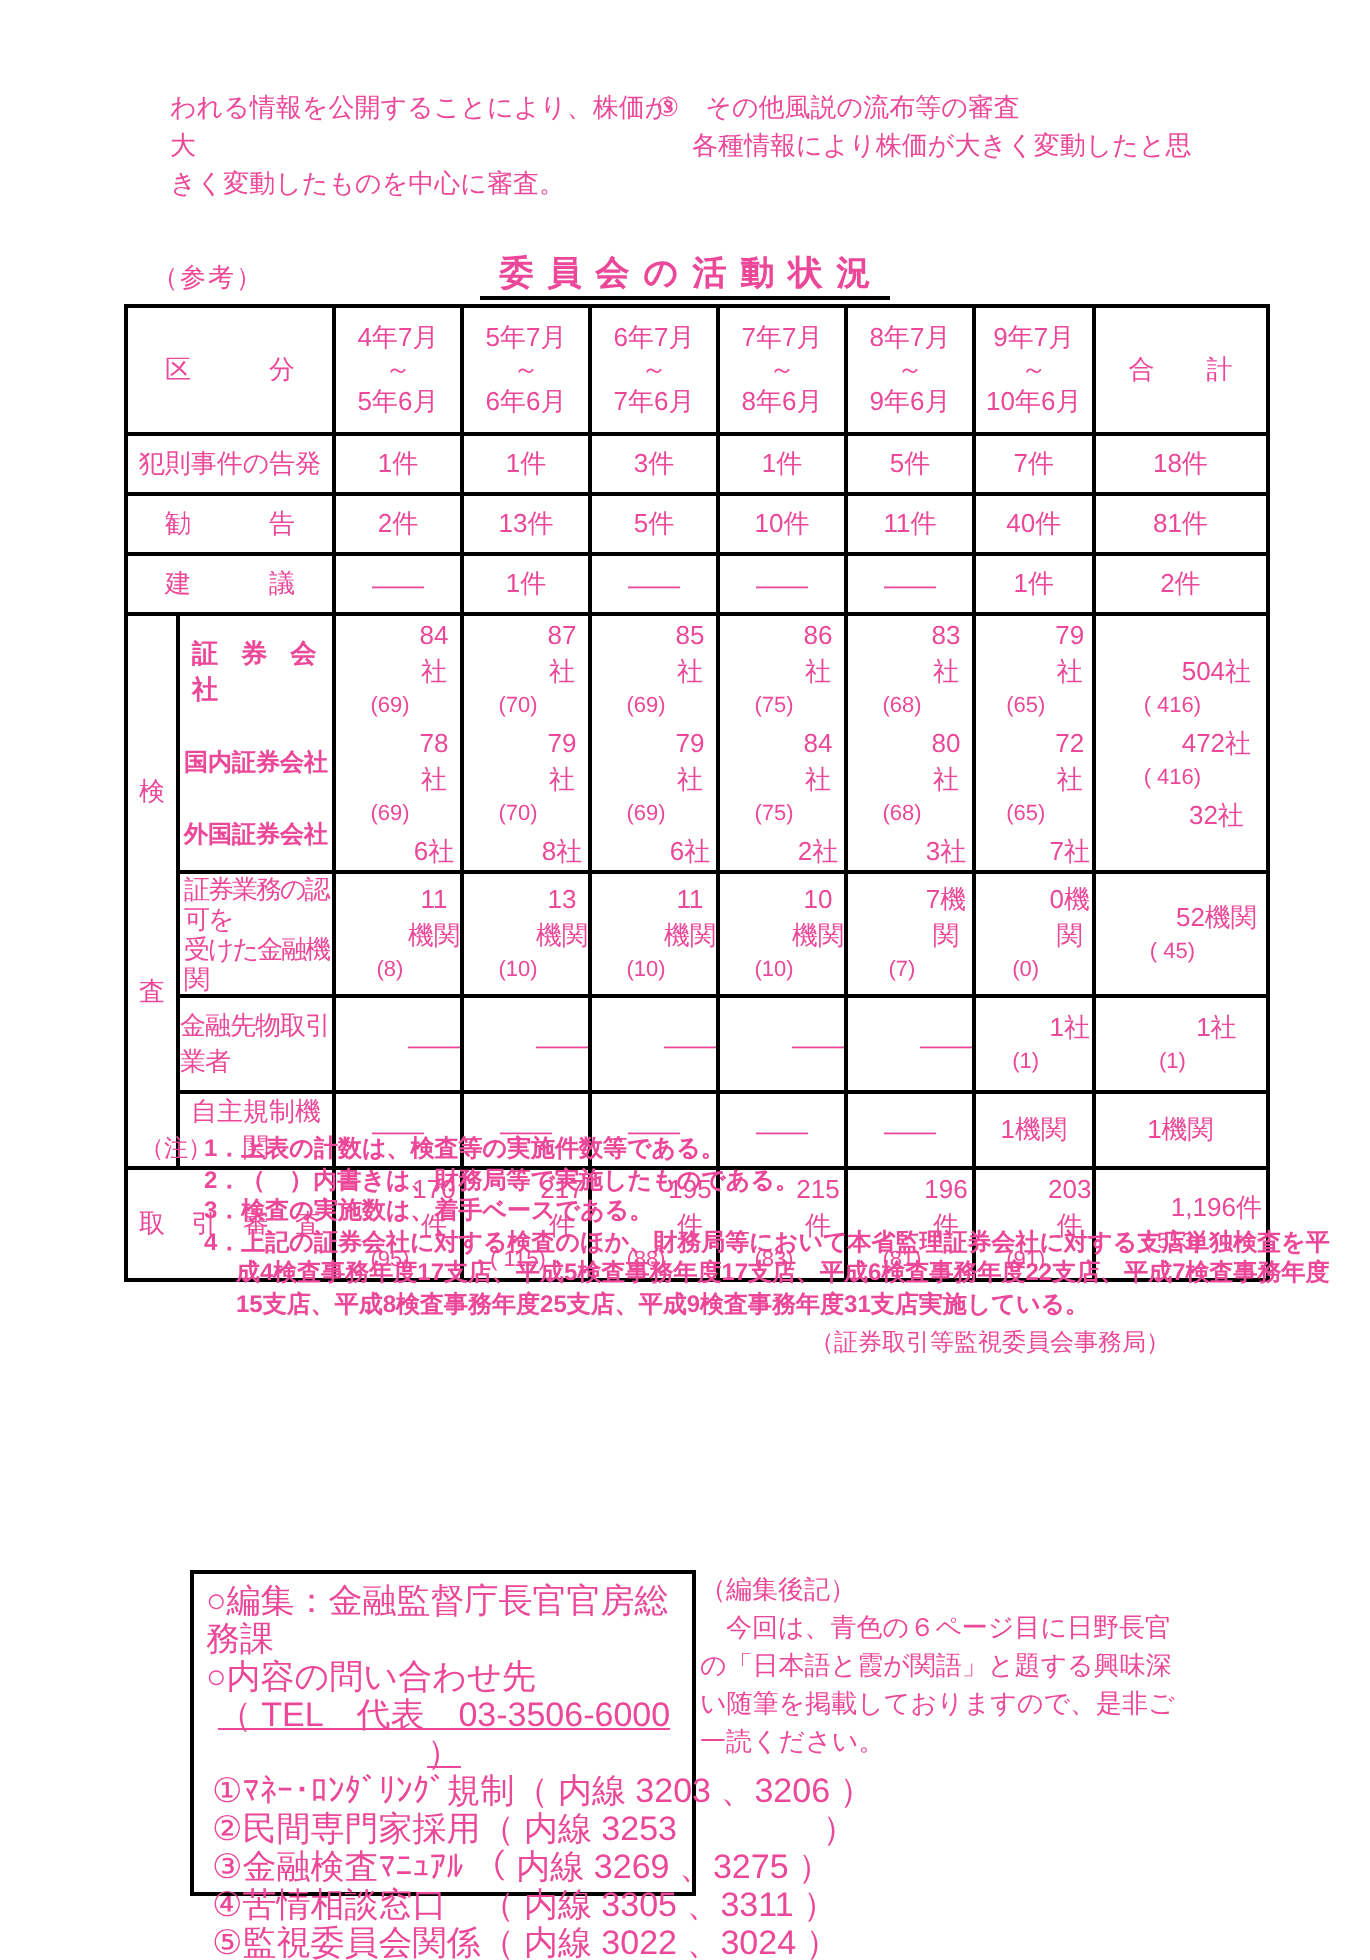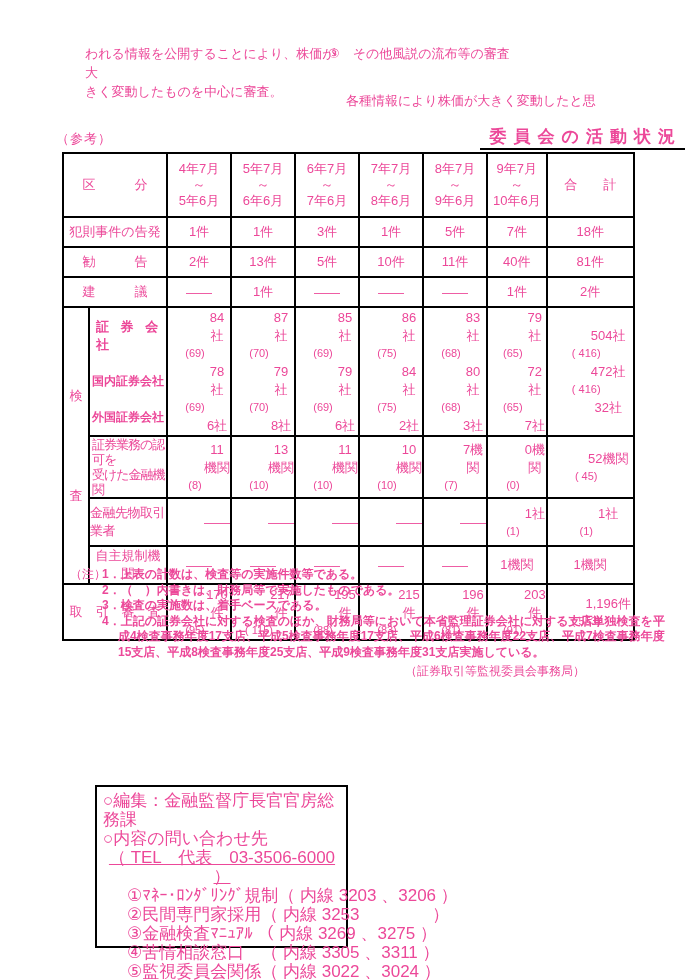--- a/index.html
+++ b/index.html
@@ -5,26 +5,26 @@
   html,body { margin:0; padding:0; background:#e8e8e8; }
   .page {
     position:relative; width:685px; height:980px; background:#ffffff; color:#ec4899;
     font-family:"Liberation Sans","DejaVu Sans",sans-serif; margin:0 auto; overflow:hidden;
   }
   .abs { position:absolute; }
 
   
   .intro-left  { left:85px;  top:44px;  width:262px; font-size:13px; line-height:19px; }
   .intro-right { left:328px; top:44px; width:310px; font-size:13px; line-height:19px; }
-  .intro-right .l2 { margin-left:18px;margin-top:28px; }
+  .intro-right .l2 { margin-left:18px; }
   .intro-right .l3 { margin-left:9px; }
 
   
-  .ref-label { left:56px; top:130px; font-size:13px; letter-spacing:1px; }
-  .doc-title { left:0; top:125px; width:685px; text-align:right; font-size:17px; font-weight:bold; }
+  .ref-label { left:76px; top:130px; font-size:13px; letter-spacing:1px; }
+  .doc-title { left:0; top:125px; width:685px; text-align:center; font-size:17px; font-weight:bold; }
   .doc-title span { letter-spacing:7px; border-bottom:2px solid #000; padding:0 3px 2px 10px; }
 
   
   table.tbl { position:absolute; left:62px; top:152px; border-collapse:collapse; table-layout:fixed; }
   table.tbl td { border:2px solid #000; font-size:13px; padding:0; vertical-align:middle; overflow:hidden; }
   .r-hdr td   { height:62px; }
   .r-thin td  { height:28px; }
   .r-shoken td{ height:90px; }
   .r-ninka td { height:43px; }
   .r-saki td  { height:46px; }
@@ -56,21 +56,21 @@
   .notes .mark { position:absolute; left:0; top:0; }
   .notes .items { margin-left:32px;font-weight:bold; }
   .notes .items div { padding-left:16px; text-indent:-16px; }
 
   .attribution { right:100px; top:663px; font-size:12px; }
 
   
   .contact-box { left:95px; top:785px; width:238px; height:155px; border:2px solid #000;
                  font-size:17px; line-height:19px; padding:4px 5px 0 6px; }
   .contact-box .tel-line { text-align:center;text-decoration:underline; }
-  .contact-box .items div { margin-left:24px; white-space:nowrap; }
+  .contact-box .items div { margin-left:3px; white-space:nowrap; }
 
   
   .editors-note { left:350px; top:785px; width:320px; font-size:13px; line-height:19px; }
 </style>
 </head>
 <body>
 
 <div class="page">
 
   <div class="abs intro-left">
@@ -361,14 +361,21 @@
     <div class="tel-line">（ TEL　代表　03-3506-6000 ）</div>
     <div class="items">
       <div>①ﾏﾈｰ･ﾛﾝﾀﾞﾘﾝｸﾞ規制（ 内線 3203 、3206 ）</div>
       <div>②民間専門家採用（ 内線 3253　　　　 ）</div>
       <div>③金融検査ﾏﾆｭｱﾙ （ 内線 3269 、3275 ）</div>
       <div>④苦情相談窓口　（ 内線 3305 、3311 ）</div>
       <div>⑤監視委員会関係（ 内線 3022 、3024 ）</div>
     </div>
   </div>
 
+  <div class="abs editors-note">
+    <div>（編集後記）</div>
+    <div>　今回は、青色の６ページ目に日野長官</div>
+    <div>の「日本語と霞が関語」と題する興味深</div>
+    <div>い随筆を掲載しておりますので、是非ご</div>
+    <div>一読ください。</div>
+  </div>
 
 </div>
 
 </body></html>

